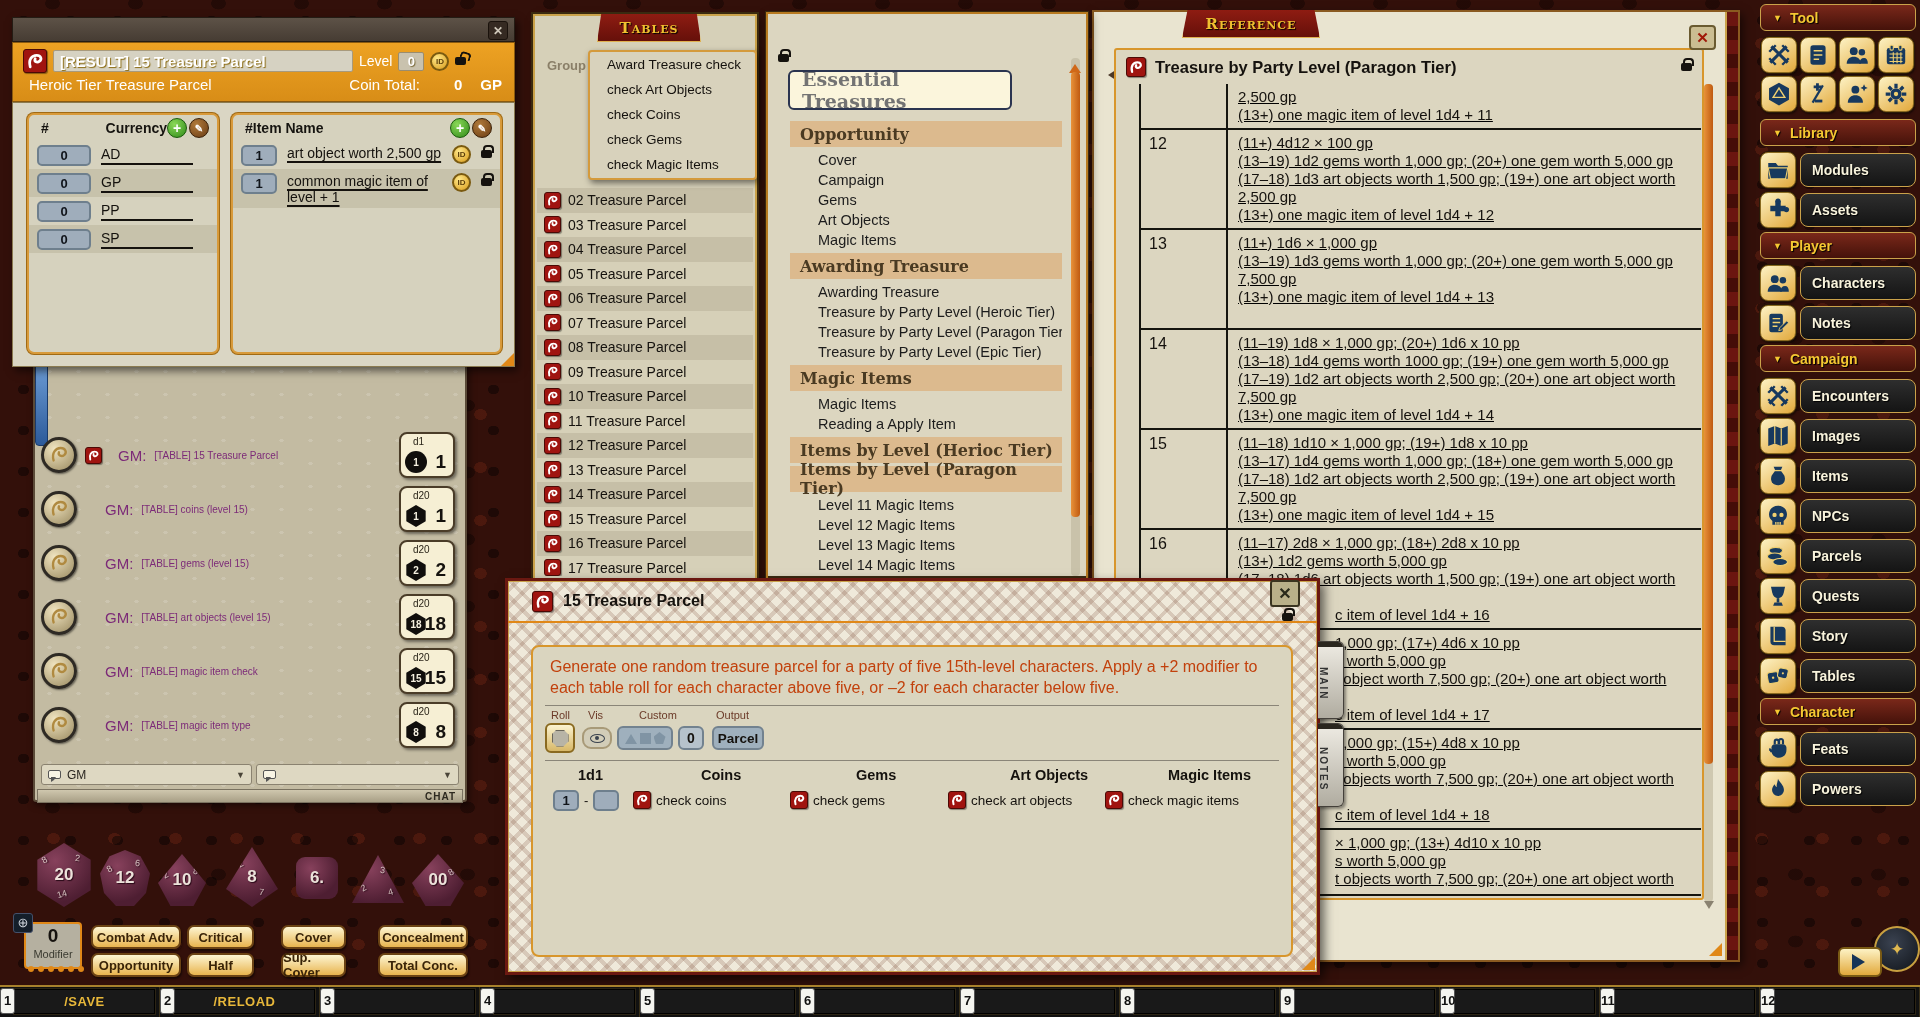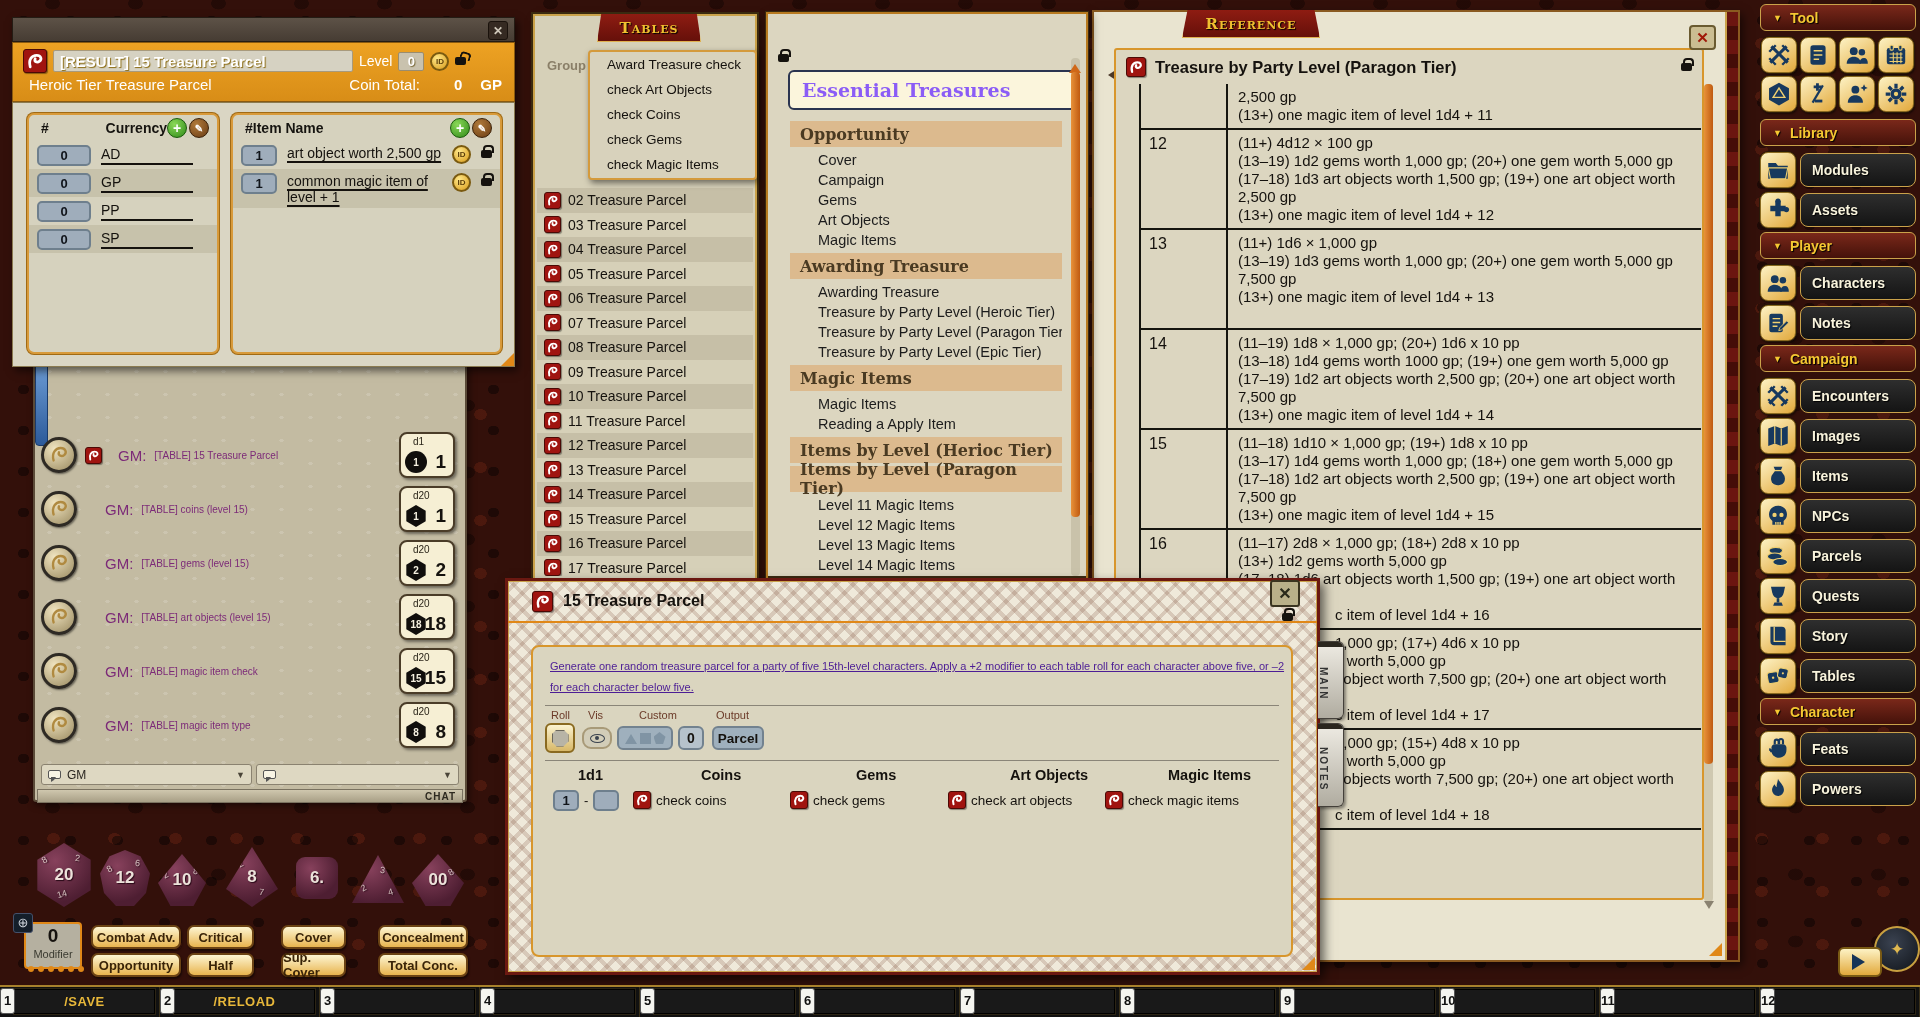--- a/index.html
+++ b/index.html
@@ -98,59 +98,59 @@
   #tablesdrop { position:absolute; left:53px; top:34px; width:169px; height:130px; background:#d8d2bc; border:2px solid #d49a3c; border-radius:4px; box-shadow:2px 3px 6px rgba(0,0,0,.5); overflow:hidden; z-index:3; }
   #tablesdrop .ditem { height:25px; line-height:25px; padding-left:17px; font-size:13.5px; color:#15120e; white-space:nowrap; }
   #tableslist { position:absolute; left:2px; right:2px; top:172px; bottom:2px; overflow:hidden; }
   #tableslist .litem { height:24.5px; display:flex; align-items:center; gap:7px; padding-left:7px; font-size:14px; color:#15120e; }
   #tableslist .litem.alt { background:rgba(60,50,20,.1); }
   #tableslist .litem .dragon { width:17px; height:17px; }
 
   
   #etwin { left:766px; top:12px; width:322px; height:576px; background:#dcd6c0; border:2px solid #b87a20; box-shadow:0 0 0 1px #3a2a10, 3px 4px 9px rgba(0,0,0,.55); z-index:15; }
   #etwin .etlock { position:absolute; left:10px; top:40px; }
-  #ettitle { position:absolute; left:20px; top:56px; width:292px; height:40px; background:#fbf5dc; border:2px solid #2a3450; border-radius:6px; font-family:"DejaVu Serif", serif; font-weight:bold; font-size:19px; color:#8b5cf6; display:flex; align-items:center; padding-left:12px; }
+  #ettitle { position:absolute; left:20px; top:56px; width:224px; height:40px; background:#fbf5dc; border:2px solid #2a3450; border-radius:6px; font-family:"DejaVu Serif", serif; font-weight:bold; font-size:19px; color:#737373; display:flex; align-items:center; padding-left:12px; }
   #etscroll { position:absolute; right:6px; top:44px; width:9px; bottom:10px; background:#c9c2aa; border-radius:4px; }
   #etscroll .thumb { position:absolute; left:0; right:0; top:14px; height:86%; background:linear-gradient(90deg,#e8923a,#c05a10); border-radius:4px; }
   #etscroll .uparr { position:absolute; left:-2px; top:0; width:0; height:0; border:6px solid transparent; border-bottom:9px solid #d06818; }
   #etcontent { position:absolute; left:22px; right:24px; top:104px; bottom:14px; overflow:hidden; }
   .ethdr { height:26px; margin:3px 0; background:#dcba8e; display:flex; align-items:center; padding-left:10px; font-family:"DejaVu Serif", serif; font-weight:bold; font-size:16px; color:#4a3a22; }
   .etitem { height:20px; line-height:20px; padding-left:28px; font-size:14.5px; color:#1c1c1c; white-space:nowrap; }
   #etwin .etbottom { position:absolute; left:0; right:0; bottom:-2px; height:12px; background:repeating-linear-gradient(90deg,#8a5a18 0 7px,#5a120c 7px 15px); border-top:2px solid #3a2a10; }
 
   
   #refwin { left:1092px; top:10px; width:648px; height:952px; background:#e9e4d0; border:2px solid #8a5a20; box-shadow:3px 4px 9px rgba(0,0,0,.55); z-index:8; }
   #refwin .redge { position:absolute; right:0; top:0; bottom:0; width:13px; background:repeating-linear-gradient(180deg,#6b1510 0 14px,#450d08 14px 28px); border-left:2px solid #caa24a; }
   #refclose { position:absolute; right:22px; top:13px; width:27px; height:25px; background:#cbbd92; border:2px solid #6a5a30; border-radius:4px; color:#a01808; font-size:15px; z-index:3; }
   #refback { position:absolute; left:3px; top:52px; width:0; height:0; border:11px solid transparent; border-right:17px solid #4a3828; }
   #refpanel { position:absolute; left:20px; top:36px; width:590px; height:852px; background:#dcd6c0; border:2px solid #d8962c; border-radius:3px; overflow:hidden; }
   #refhead { display:flex; align-items:center; gap:9px; height:34px; padding:0 10px; }
   #refhead .ht { font-size:16.5px; font-weight:bold; color:#15120e; }
   #refhead .lock { margin-left:auto; }
   #reftable { margin-left:23px; width:562px; }
   .refrow { display:flex; border-bottom:2px solid #15150f; }
   .reflevel { width:89px; border-left:2px solid #15150f; border-right:2px solid #15150f; padding:5px 0 0 8px; font-size:16px; color:#15120e; flex:none; }
-  .refdesc { flex:1; padding:4px 0 4px 10px; }
+  .refdesc { flex:1; padding:4px 0 4px 10px;text-decoration:underline; }
   .refdesc .ln { font-size:15px; line-height:18px; min-height:18px; color:#15120e; white-space:nowrap; overflow:hidden; }
   .refdesc .ln.ind { padding-left:97px; }
   #refscroll { position:absolute; right:25px; top:72px; width:9px; height:818px; background:#cfc8b0; border-radius:4px; }
   #refscroll .thumb { position:absolute; left:0; right:0; top:0; height:680px; background:linear-gradient(90deg,#e8923a,#c05a10); border-radius:4px; }
   #refscroll .dna { position:absolute; left:0px; bottom:-12px; width:0; height:0; border:5px solid transparent; border-top:8px solid #8a8270; }
 
   
   #dlg { left:505px; top:578px; width:815px; height:397px; border:3px solid #6b1811; box-shadow:0 0 0 1px #caa24a inset, 4px 5px 10px rgba(0,0,0,.6); z-index:20;
     background-color:#efe9da;
     background-image:repeating-linear-gradient(45deg, rgba(120,70,50,.20) 0 4px, transparent 4px 12px),
                      repeating-linear-gradient(-45deg, rgba(120,70,50,.20) 0 4px, transparent 4px 12px); }
   #dlg .dtitle { position:absolute; left:0; right:0; top:0; height:42px; border-bottom:2px solid #e08818; display:flex; align-items:center; gap:10px; padding-left:24px; font-size:16px; font-weight:bold; color:#15120e; }
   #dlg .dtitle .dragon { width:21px; height:21px; }
   #dlgclose { position:absolute; right:17px; top:-1px; width:30px; height:27px; background:#b9b089; border:2px solid #3a3420; border-radius:3px; color:#2a2a1a; font-size:16px; z-index:2; }
   #dlg .dlock { position:absolute; right:24px; top:32px; }
   #dlgpanel { position:absolute; left:23px; top:64px; width:762px; height:312px; background:#dad5bf; border:2px solid #d8962c; border-radius:8px; }
-  #dlgpanel .desc { position:absolute; left:17px; top:9px; width:740px; font-size:11px; line-height:21px; color:#4c1d95;text-decoration:underline; }
+  #dlgpanel .desc { position:absolute; left:17px; top:9px; width:740px; font-size:16px; line-height:21px; color:#c2410c; }
   #dlgpanel .hr1 { position:absolute; left:12px; right:12px; top:58px; border-top:1px solid #8a8578; }
   #dlgpanel .hr2 { position:absolute; left:12px; right:12px; top:113px; border-top:1px solid #8a8578; }
   .ctl-label { position:absolute; top:62px; font-size:11px; color:#6b3a28; }
   #rollbtn { position:absolute; left:12px; top:76px; width:30px; height:30px; background:linear-gradient(#fbf3cf,#d8b868); border:2px solid #8a6a20; border-radius:6px; display:flex; align-items:center; justify-content:center; }
   #rollbtn .oct { width:17px; height:17px; background:#b8b4a6; border:1px solid #6a665a; clip-path:polygon(30% 0,70% 0,100% 30%,100% 70%,70% 100%,30% 100%,0 70%,0 30%); }
   #visbtn { position:absolute; left:49px; top:80px; width:30px; height:22px; background:#d2cdb8; border:2px solid #a89a78; border-radius:9px; display:flex; align-items:center; justify-content:center; }
   .eye { width:15px; height:9px; border:1.5px solid #39424e; border-radius:50%; position:relative; }
   .eye::after { content:""; position:absolute; inset:1.5px 4.5px; background:#39424e; border-radius:50%; }
   #customshapes { position:absolute; left:84px; top:79px; width:56px; height:24px; background:#9fb0bd; border:2px solid #72828f; border-radius:6px; display:flex; align-items:center; justify-content:center; gap:3px; }
   #customshapes .tri { width:0; height:0; border:6px solid transparent; border-bottom:10px solid #8094a4; margin-top:-5px; }
@@ -671,20 +671,28 @@
         <div class="refrow" style="min-height:100px">
       <div class="reflevel"></div>
       <div class="refdesc">
             <div class="ln ind">1,000 gp; (15+) 4d8 x 10 pp</div>
             <div class="ln ind">s worth 5,000 gp</div>
             <div class="ln ind">t objects worth 7,500 gp; (20+) one art object worth</div>
             <div class="ln "></div>
             <div class="ln ind">c item of level 1d4 + 18</div>
           </div>
     </div>
+        <div class="refrow" style="height:66px;overflow:hidden">
+      <div class="reflevel"></div>
+      <div class="refdesc">
+            <div class="ln ind">× 1,000 gp; (13+) 4d10 x 10 pp</div>
+            <div class="ln ind">s worth 5,000 gp</div>
+            <div class="ln ind">t objects worth 7,500 gp; (20+) one art object worth</div>
+          </div>
+    </div>
       </div>
   </div>
   <div id="refscroll">
       <div class="thumb"></div>
       <div class="dna"></div>
     </div>
   <div class="grip" style="right:16px;bottom:4px"></div>
 </div>
 
 <div class="abs" id="etwin">

